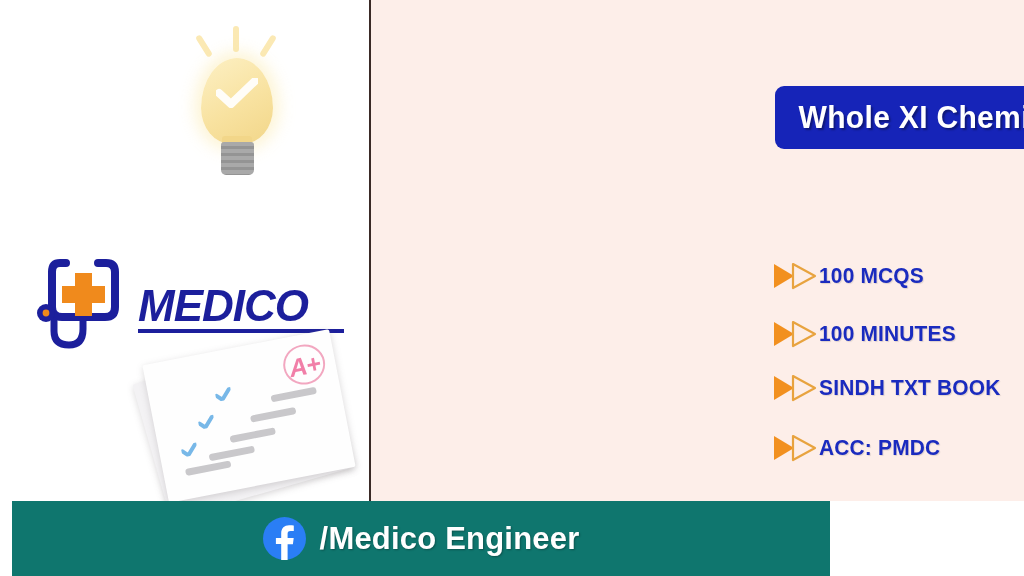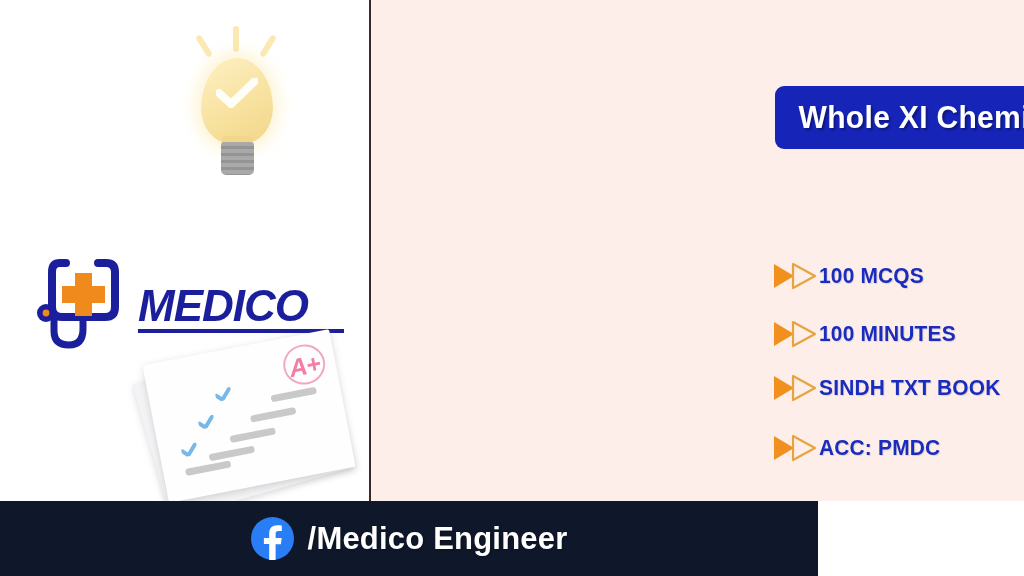--- a/index.html
+++ b/index.html
@@ -109,22 +109,22 @@
     white-space:nowrap; transform:scaleX(.95); transform-origin:left center;
     text-shadow:1px 1px 1px rgba(0,0,0,.12);
   }
   .b0 { margin-top:0px; }
   .b1 { margin-top:10px; }
   .b2 { margin-top:6px; }
   .b3 { margin-top:12px; }
 
   
   .footer {
-    position:absolute; left:0; top:501px; width:818px; height:75px;
-    background:#0f172a;
+    position:absolute; left:12px; top:501px; width:818px; height:75px;
+    background:#0f766e;
     display:flex; align-items:center; justify-content:center; gap:14px;
   }
   .fb-icon { width:43px; height:43px; }
   .footer-text {
     color:#ffffff; font-family:"Liberation Sans", sans-serif;
     font-weight:bold; font-size:31px; letter-spacing:.2px;
     text-shadow:1px 1px 2px rgba(0,0,0,.3);
   }
 </style>
 </head>

